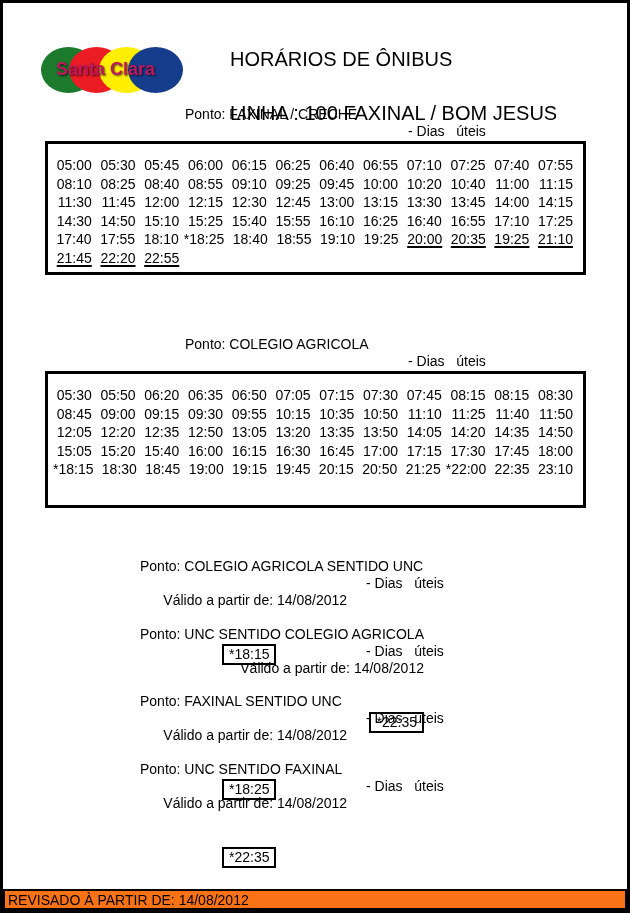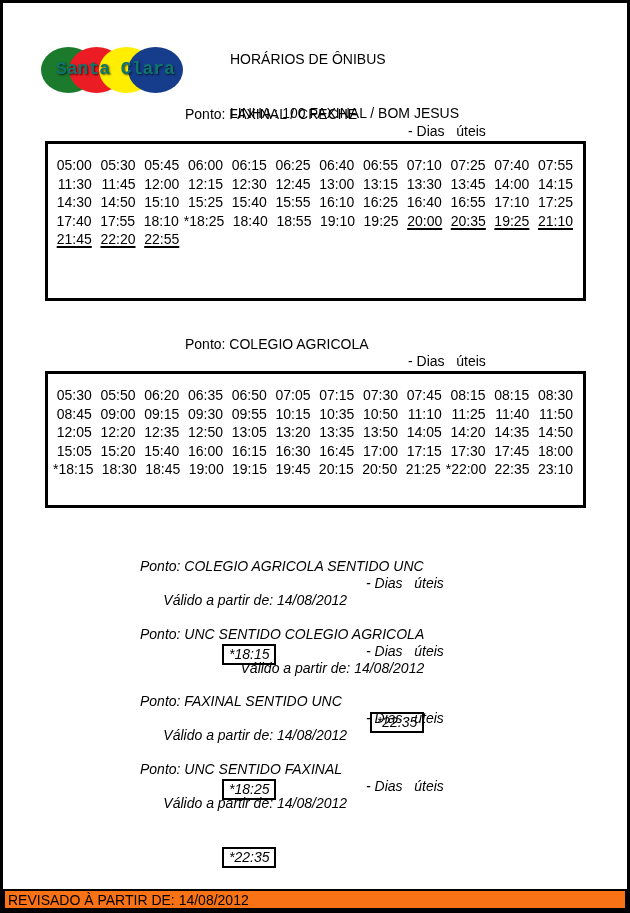--- a/index.html
+++ b/index.html
@@ -8,60 +8,60 @@
     width: 630px; height: 913px;
     background: #ffffff; color: #000;
     font-family: "Liberation Sans", "DejaVu Sans", sans-serif;
   }
   .page {
     position: relative; width: 630px; height: 913px;
     background: #fff; border: 3px solid #000; overflow: hidden;
   }
 
   
-  .title-block { position: absolute; left: 227px; top: 11px; font-size: 14px; line-height: 18px; white-space: pre; }
+  .title-block { position: absolute; left: 227px; top: 11px; font-size: 20px; line-height: 18px; white-space: pre; }
 
   
   .logo { position: absolute; left: 38px; top: 44px; width: 142px; height: 47px; }
   .logo-circle { position: absolute; top: 0; width: 55px; height: 46px; border-radius: 50%; }
   .logo-circle.c0 { left: 0; }
   .logo-circle.c1 { left: 28px; }
   .logo-circle.c2 { left: 58px; }
   .logo-circle.c3 { left: 87px; }
   .logo-text {
     position: absolute; left: 15px; top: 12px; z-index: 5;
-    font-family: Liberation Mono, monospace;
-    font-weight: bold; font-size: 18px; color: #0f766e;
+    font-family: Liberation Sans, sans-serif;
+    font-weight: bold; font-size: 18px; color: #be185d;
     text-shadow: 1px 1px 2px rgba(0,0,0,0.7);
     white-space: nowrap;
   }
 
   
   .sec-head { position: absolute; left: 182px; font-size: 14px; line-height: 17px; }
   #sec1-head { top: 103px; }
   #sec2-head { top: 333px; }
   .valid-line { position: relative; white-space: pre; }
   .valid-line .days { position: absolute; left: 223px; top: 0; white-space: pre; }
 
   
   .timetable {
     position: absolute; left: 42px; width: 541px;
     border: 3px solid #000; background: #fff;
     padding: 12px 5px 0 5px;
   }
-  #table1 { top: 138px; height: 160px; }
+  #table1 { top: 138px; height: 134px; }
   #table2 { top: 368px; height: 137px; }
   .time-row { display: grid; grid-template-columns: repeat(12, 1fr); line-height: 18.6px; font-size: 14px; }
   .time-cell { text-align: right; padding-right: 5px; white-space: nowrap; }
   .underlined { text-decoration: underline; text-underline-offset: 2px; text-decoration-thickness: 1.5px; }
 
   .footnote { position: absolute; left: 44px; top: 276px; font-size: 14px; }
 
   
-  .mini-section { position: absolute; left: 137px; font-size: 14px; line-height: 17px; font-style: italic; }
+  .mini-section { position: absolute; left: 137px; font-size: 14px; line-height: 17px; }
   #mini1 { top: 555px; }
   #mini2 { top: 623px; text-align: right; }
   #mini3 { top: 690px; }
   #mini4 { top: 758px; }
   .mini-section .valid-line .days { left: 226px; }
   .time-box-row { margin-top: 1px; }
   .time-box {
     display: inline-block; margin-left: 82px;
     border: 2px solid #000; padding: 0 5px 1px 5px;
     font-size: 14px; line-height: 16px;
@@ -110,20 +110,34 @@
         <span class="time-cell">06:15</span>
         <span class="time-cell">06:25</span>
         <span class="time-cell">06:40</span>
         <span class="time-cell">06:55</span>
         <span class="time-cell">07:10</span>
         <span class="time-cell">07:25</span>
         <span class="time-cell">07:40</span>
         <span class="time-cell">07:55</span>
       </div>
       <div class="time-row">
+        <span class="time-cell">08:10</span>
+        <span class="time-cell">08:25</span>
+        <span class="time-cell">08:40</span>
+        <span class="time-cell">08:55</span>
+        <span class="time-cell">09:10</span>
+        <span class="time-cell">09:25</span>
+        <span class="time-cell">09:45</span>
+        <span class="time-cell">10:00</span>
+        <span class="time-cell">10:20</span>
+        <span class="time-cell">10:40</span>
+        <span class="time-cell">11:00</span>
+        <span class="time-cell">11:15</span>
+      </div>
+      <div class="time-row">
         <span class="time-cell">11:30</span>
         <span class="time-cell">11:45</span>
         <span class="time-cell">12:00</span>
         <span class="time-cell">12:15</span>
         <span class="time-cell">12:30</span>
         <span class="time-cell">12:45</span>
         <span class="time-cell">13:00</span>
         <span class="time-cell">13:15</span>
         <span class="time-cell">13:30</span>
         <span class="time-cell">13:45</span>

